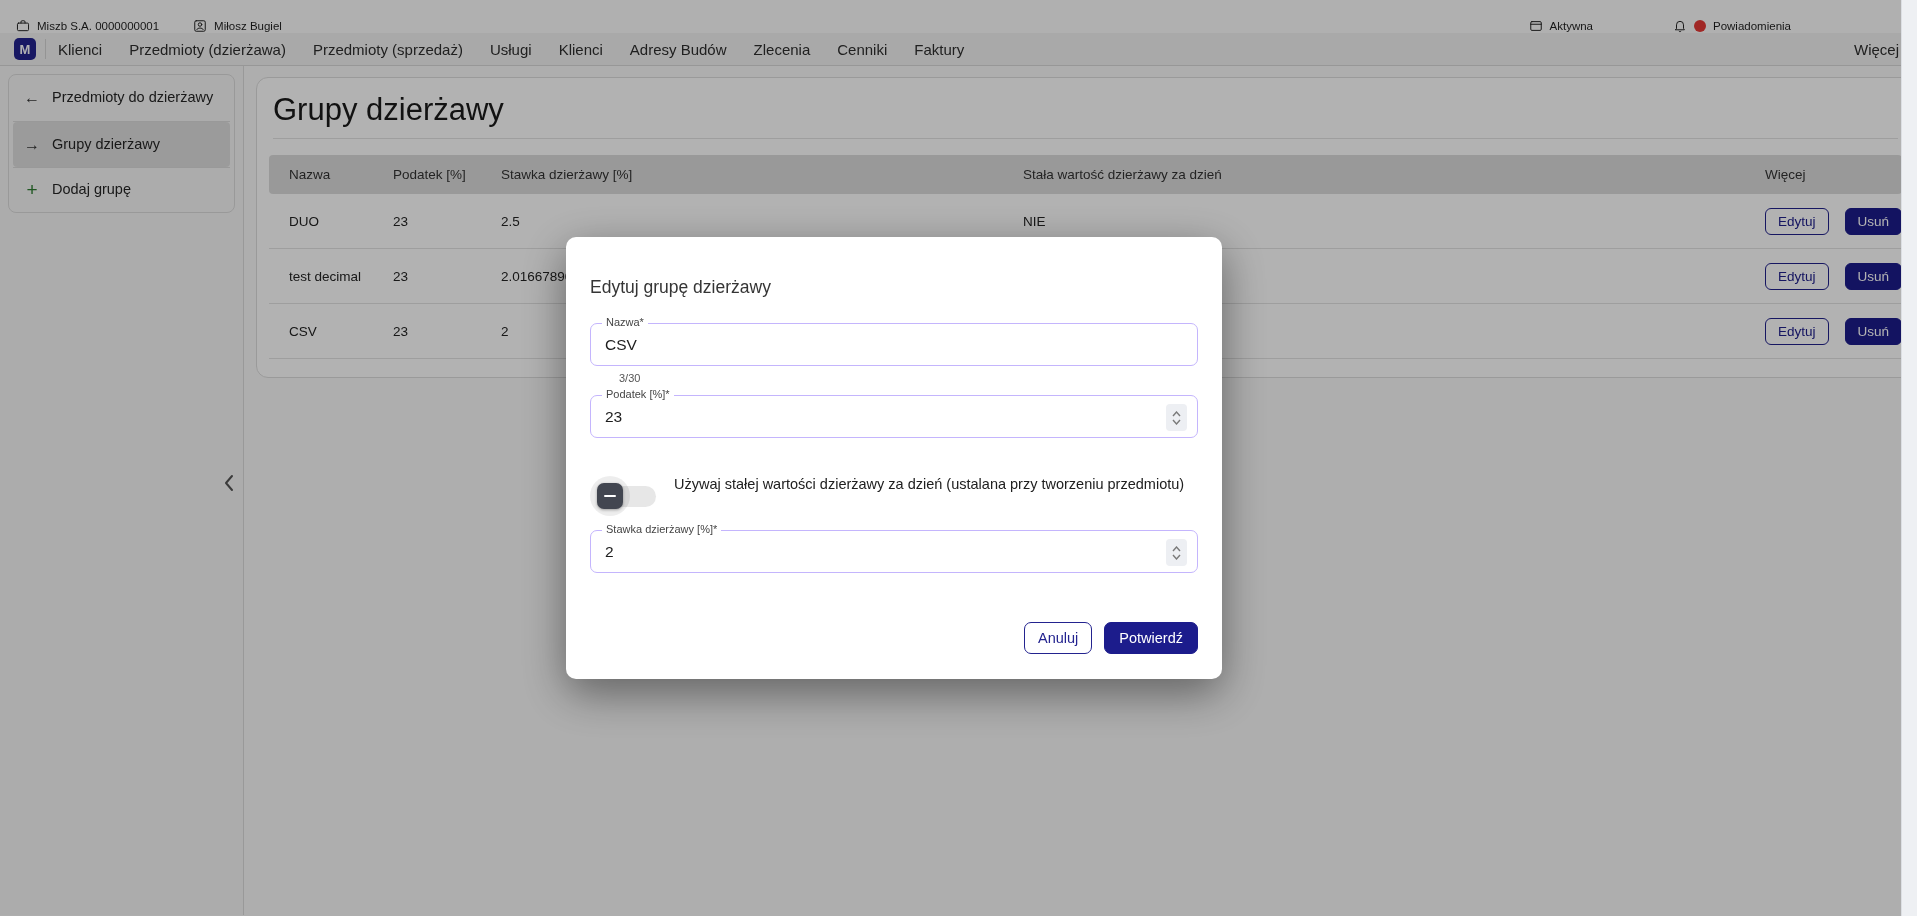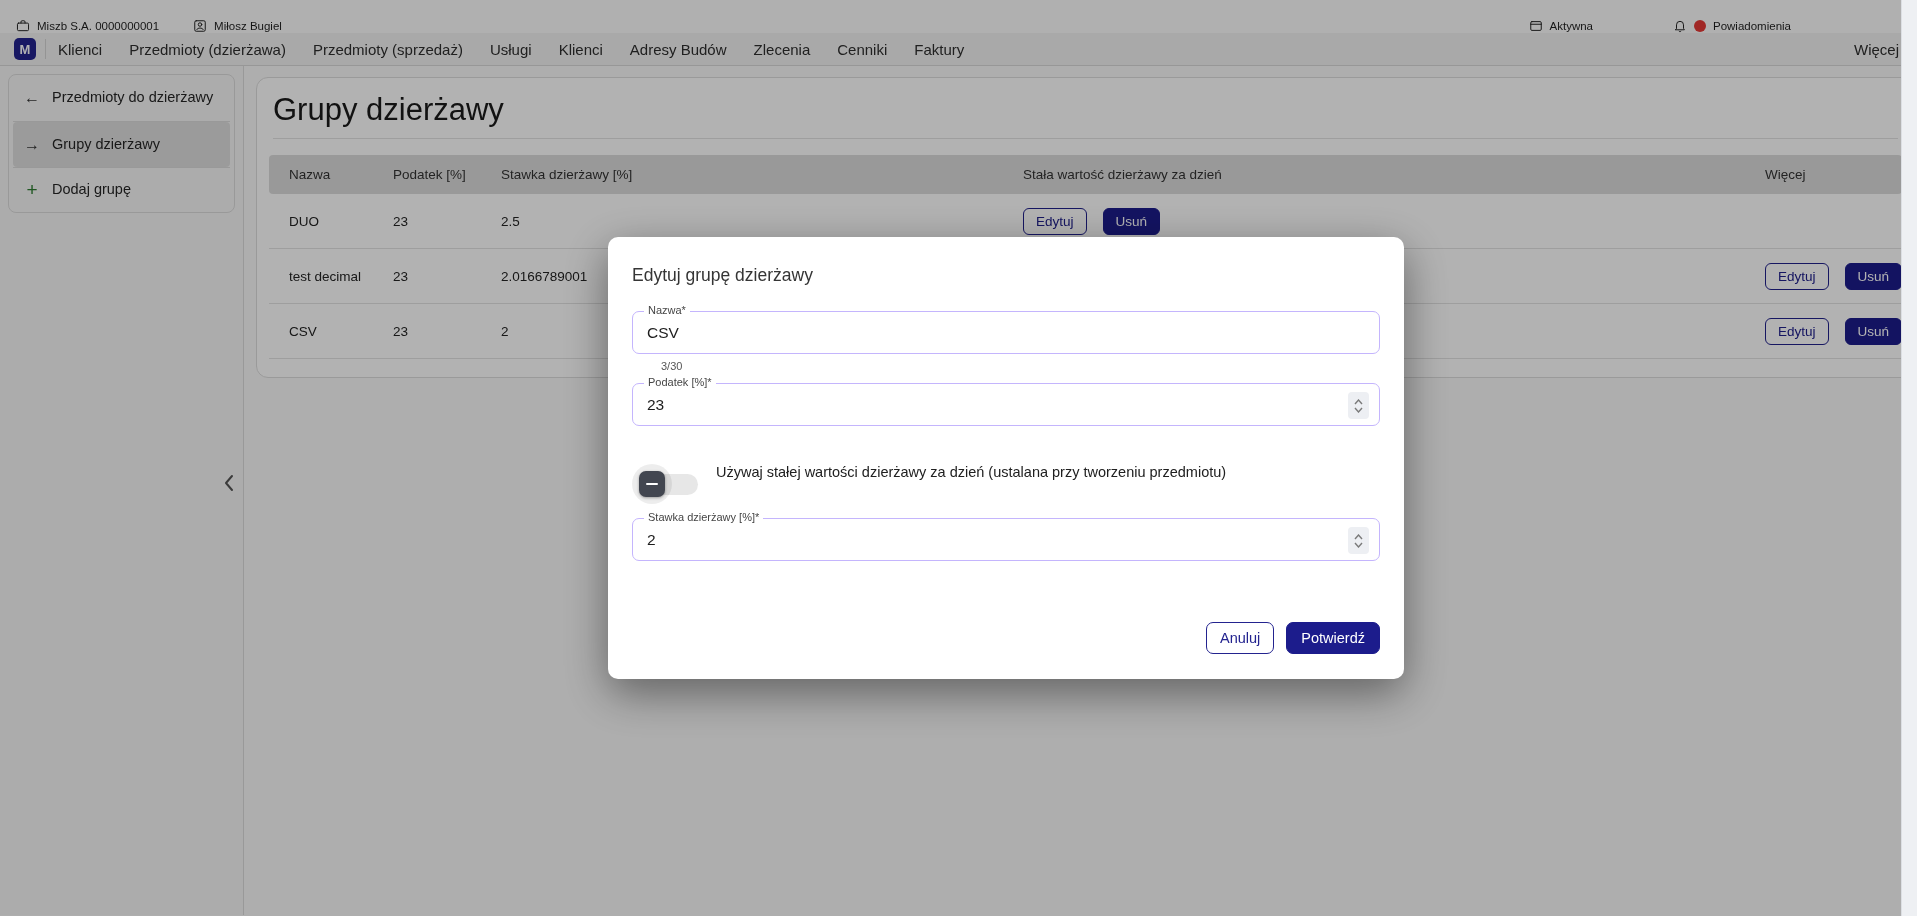--- a/index.html
+++ b/index.html
@@ -44,21 +44,21 @@
   .cell-first { padding-left:20px; }
   .cell-actions { display:flex; gap:16px; align-items:center; }
   .btn-outline { background:#fff; border:1px solid #20208c; color:#20208c; border-radius:6px; font-size:13.5px; padding:5px 12px; font-family:inherit; cursor:pointer; }
   .btn-fill { background:#1c1c8c; border:1px solid #1c1c8c; color:#fff; border-radius:6px; font-size:13.5px; padding:5px 12px; font-family:inherit; cursor:pointer; }
 
   
   .overlay { position:fixed; left:0; top:0; bottom:0; right:16px; background:rgba(0,0,0,0.30); z-index:10; }
   .scroll-strip { position:fixed; right:0; top:0; bottom:0; width:16px; background:#eef0f3; border-left:1px solid #dcdfe3; z-index:12; }
 
   
-  .modal { position:fixed; left:608px; top:237px; width:796px; height:442px; background:#fff; border-radius:10px; box-shadow:0 14px 45px rgba(0,0,0,0.45); z-index:20; padding:0 24px; }
+  .modal { position:fixed; left:566px; top:237px; width:656px; height:442px; background:#fff; border-radius:10px; box-shadow:0 14px 45px rgba(0,0,0,0.45); z-index:20; padding:12px 24px; }
   .modal-title { margin-top:28px; font-size:17.5px; font-weight:500; color:#353535; }
   .field { position:relative; border:1px solid #c4b5fd; border-radius:7px; height:43px; background:#fff; }
   .field-name { margin-top:25px; }
   .field label { position:absolute; top:-8px; left:11px; background:#fff; padding:0 4px; font-size:11px; color:#454545; }
   .field input { border:none; outline:none; background:transparent; width:640px; height:41px; padding-left:14px; font-size:15.5px; color:#1d1d1d; font-family:inherit; }
   .helper { margin:6px 0 0 29px; font-size:11px; color:#555; }
   .field-tax { margin-top:11px; }
   .field-rate { margin-top:14px; }
   .spinner { position:absolute; right:10px; top:8px; width:21px; height:27px; background:#edeff3; border-radius:4px; display:flex; flex-direction:column; align-items:center; justify-content:center; gap:2px; cursor:pointer; }
 
@@ -167,20 +167,21 @@
             <div>Podatek [%]</div>
             <div>Stawka dzierżawy [%]</div>
             <div>Stała wartość dzierżawy za dzień</div>
             <div>Więcej</div>
           </div>
 
           <div class="t-row">
             <div class="cell-first">DUO</div>
             <div>23</div>
             <div>2.5</div>
+            <div>NIE</div>
             <div class="cell-actions">
               <button class="btn-outline">Edytuj</button>
               <button class="btn-fill">Usuń</button>
             </div>
           </div>
 
           <div class="t-row">
             <div class="cell-first">test decimal</div>
             <div>23</div>
             <div>2.0166789001</div>

